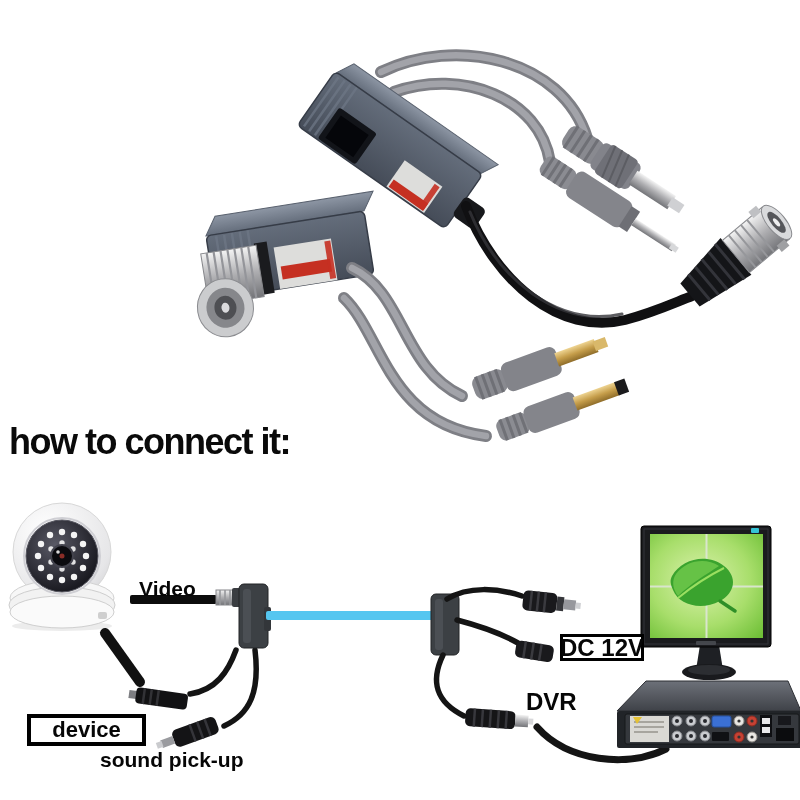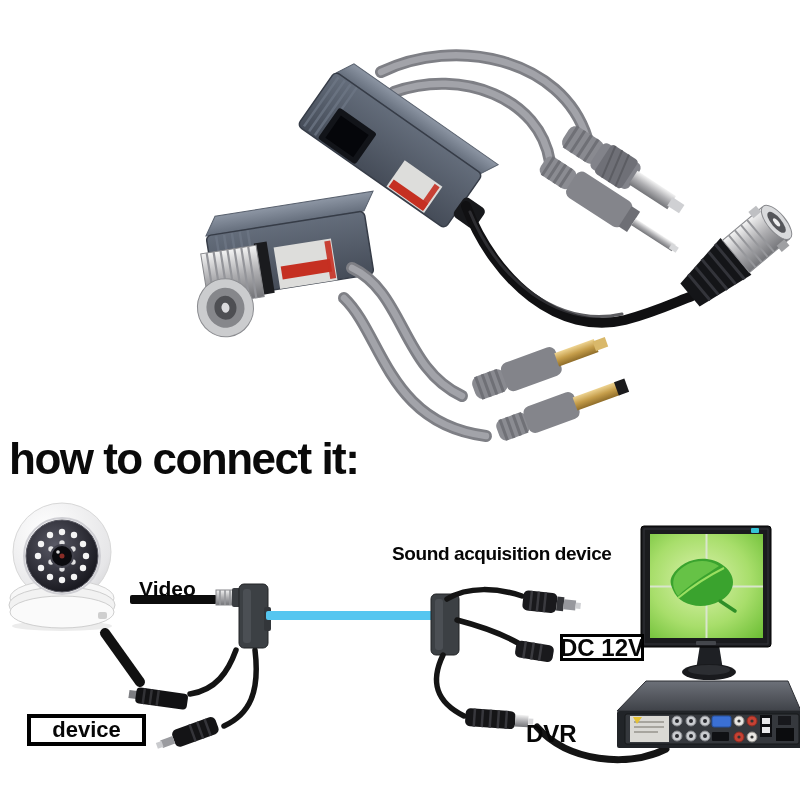--- a/index.html
+++ b/index.html
@@ -1,25 +1,25 @@
 <!DOCTYPE html>
 <html><head>
 <meta charset="utf-8">
 <style>
   html,body{margin:0;padding:0;background:#fff;}
   .stage{position:relative;width:800px;height:800px;background:#ffffff;overflow:hidden;
          font-family:"Liberation Sans",sans-serif;}
   .stage svg{position:absolute;left:0;top:0;z-index:1;}
   .lbl{position:absolute;z-index:2;color:#060606;font-weight:bold;white-space:nowrap;}
   .heading{position:absolute;left:9px;top:421px;z-index:2;color:#0a0a0a;font-weight:bold;
-           font-size:44px;letter-spacing:-1.5px;white-space:nowrap;margin-top:13px;}
+           font-size:36px;letter-spacing:-1.5px;white-space:nowrap;}
   .lbl-video{left:139px;top:567px;font-size:21px;margin-top:10px;}
   .lbl-sad{left:392px;top:543px;font-size:19px;letter-spacing:-0.4px;}
   .lbl-pickup{left:100px;top:748px;font-size:21px;}
-  .lbl-dvr{left:526px;top:688px;font-size:24px;margin-top:32px;}
+  .lbl-dvr{left:526px;top:688px;font-size:24px;}
   .boxlbl{position:absolute;z-index:2;background:#fff;color:#060606;font-weight:bold;
           display:flex;align-items:center;justify-content:center;white-space:nowrap;}
   .box-power{left:27px;top:714px;width:111px;height:24px;border:4px solid #000;font-size:22px;}
   .box-dc{left:560px;top:634px;width:78px;height:21px;border:3px solid #000;font-size:24px;}
 </style>
 </head>
 <body>
 
 <div class="stage">
 
@@ -315,18 +315,18 @@
         <path d="M 720 601 L 735 611" stroke="#2f8f28" stroke-width="3.5" fill="none" stroke-linecap="round"></path>
       </g>
       <rect x="751" y="528" width="8" height="5" rx="1" fill="#35c4d6"></rect>
       <rect x="696" y="641" width="20" height="4" rx="1" fill="#4b4e54" opacity=".85"></rect>
     </g>
   </g>
 </svg>
 
 <div class="heading">how to connect it:</div>
 <div class="lbl lbl-video">Video</div>
-<div class="lbl lbl-sad">Sound acquisition device</div>
 <div class="boxlbl box-power">device</div>
+<div class="lbl lbl-pickup">sound pick-up</div>
 <div class="boxlbl box-dc">DC 12V</div>
 <div class="lbl lbl-dvr">DVR</div>
 
 </div>
 
 </body></html>

